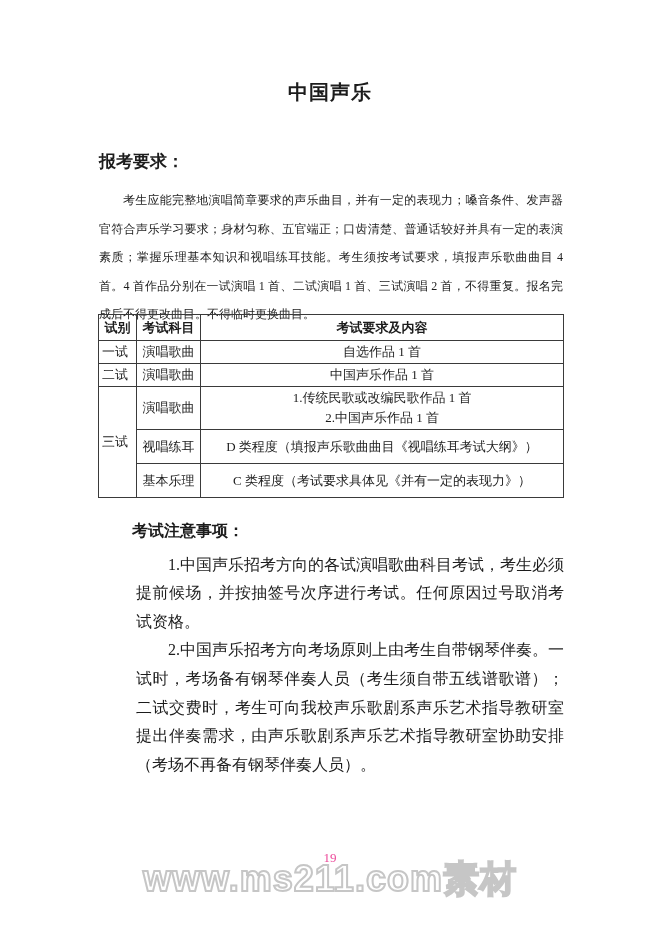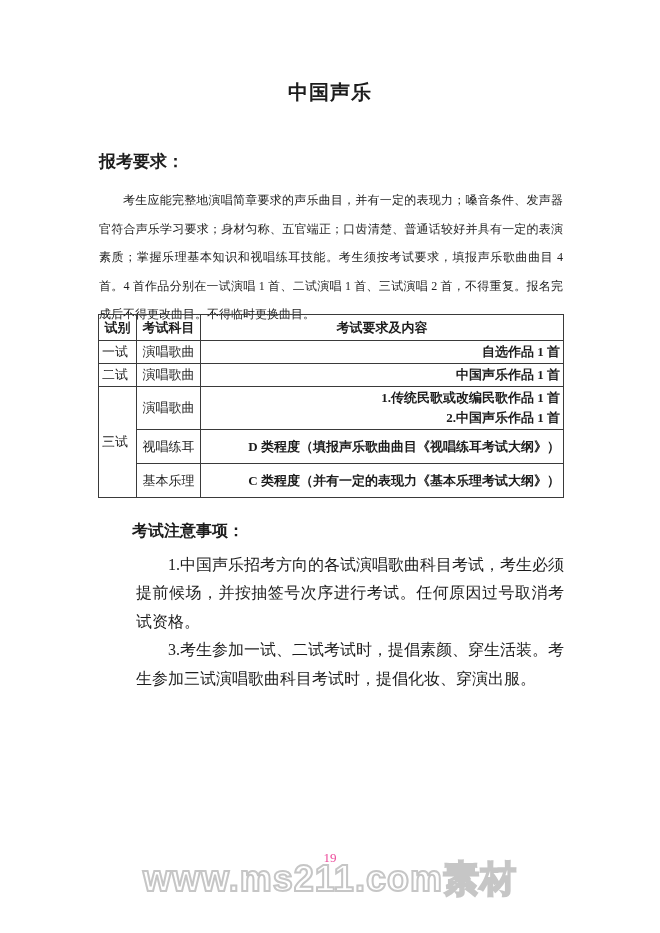--- a/index.html
+++ b/index.html
@@ -56,21 +56,21 @@
     padding: 1px 3px;
     vertical-align: middle;
   }
   .exam-table th {
     font-weight: bold;
     text-align: center;
     height: 26px;
   }
   .col-round  { width: 38px;  text-align: left; }
   .col-subject{ width: 64px;  text-align: center; }
-  .col-content{ text-align: right; padding-left: 5px; font-weight: bold; }
+  .col-content{ text-align: center; padding-left: 5px; }
   .row-short td { height: 23px; }
   .row-multi td { height: 42px; }
   .row-mid td   { height: 34px; }
   .cell-line { line-height: 20px; }
   .notes {
     position: absolute;
     top: 517px;
     left: 100px;
     width: 464px;
     font-size: 16px;
@@ -147,27 +147,27 @@
           <div class="cell-line">1.传统民歌或改编民歌作品 1 首</div>
           <div class="cell-line">2.中国声乐作品 1 首</div>
         </td>
       </tr>
       <tr class="row-mid">
         <td class="col-subject">视唱练耳</td>
         <td class="col-content">D 类程度（填报声乐歌曲曲目《视唱练耳考试大纲》）</td>
       </tr>
       <tr class="row-mid">
         <td class="col-subject">基本乐理</td>
-        <td class="col-content">C 类程度（并有一定的表现力《基本乐理考试大纲》）</td>
+        <td class="col-content">C 类程度（考试要求具体见《并有一定的表现力》）</td>
       </tr>
     </tbody>
   </table>
 
   <div class="notes">
     <div class="notes-heading">考试注意事项：</div>
     <p class="note-item">1.中国声乐招考方向的各试演唱歌曲科目考试，考生必须提前候场，并按抽签号次序进行考试。任何原因过号取消考试资格。</p>
-    <p class="note-item">3.考生参加一试、二试考试时，提倡素颜、穿生活装。考生参加三试演唱歌曲科目考试时，提倡化妆、穿演出服。</p>
+    <p class="note-item">2.中国声乐招考方向考场原则上由考生自带钢琴伴奏。一试时，考场备有钢琴伴奏人员（考生须自带五线谱歌谱）；二试交费时，考生可向我校声乐歌剧系声乐艺术指导教研室提出伴奏需求，由声乐歌剧系声乐艺术指导教研室协助安排（考场不再备有钢琴伴奏人员）。</p>
   </div>
 
   <div class="watermark">www.ms211.com素材</div>
   <div class="page-number">19</div>
 
 </div>
 
 </body></html>

